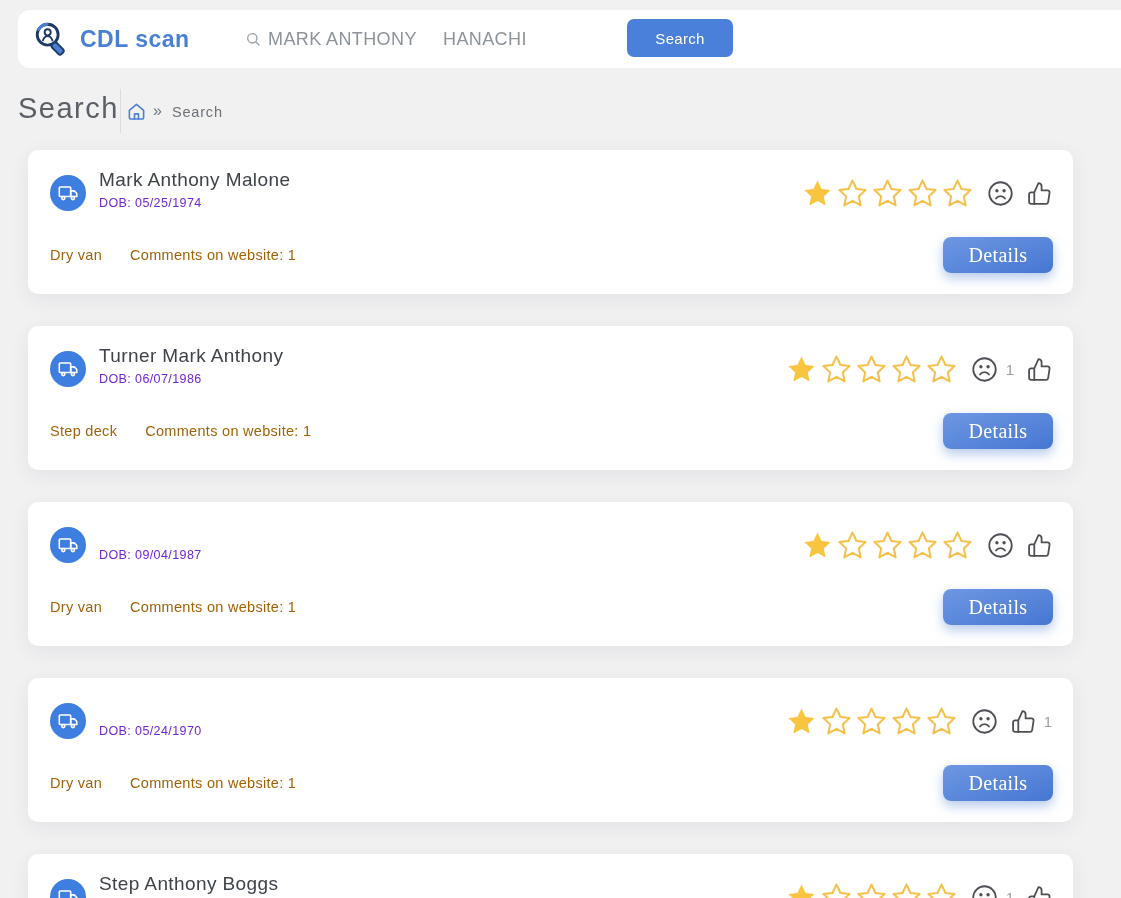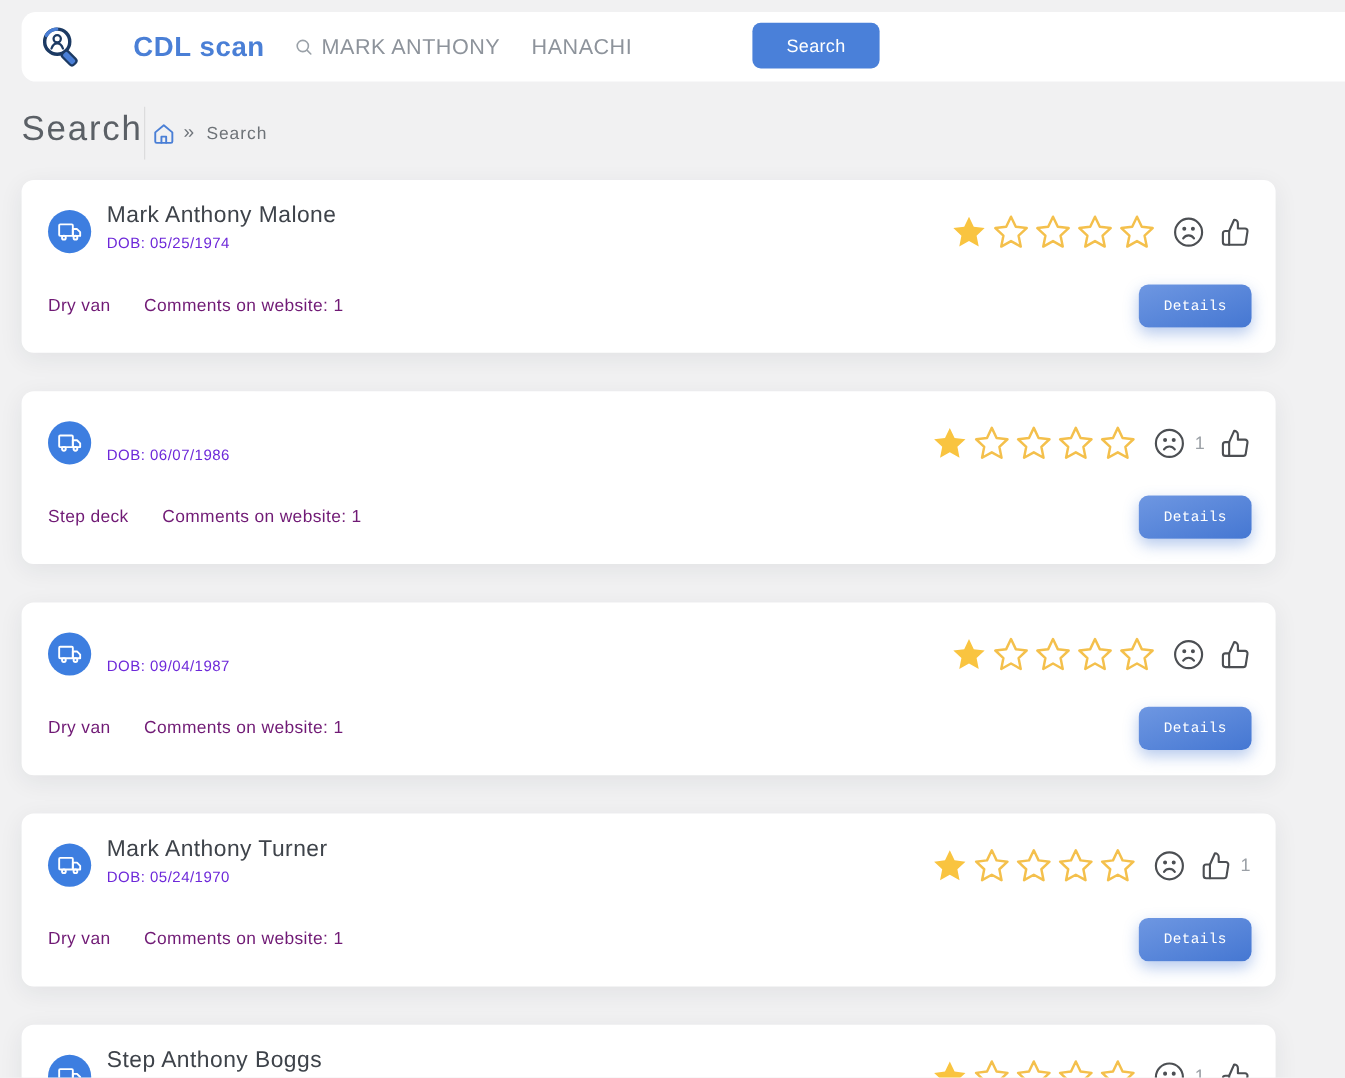--- a/index.html
+++ b/index.html
@@ -9,21 +9,21 @@
     background:#f1f1f2;
     font-family:"Liberation Sans", sans-serif;
     color:#3e434a;
   }
   
   .header {
     position:absolute; left:18px; top:10px; right:-16px; height:58px;
     background:#ffffff; border-radius:12px;
   }
   .logo { position:absolute; left:14px; top:9px; height:40px; display:flex; align-items:center; gap:10px; cursor:pointer; }
-  .brand { font-size:23px; font-weight:700; color:#4a7fd6; letter-spacing:0.5px;margin-left:31px; }
+  .brand { font-size:23px; font-weight:700; color:#4a7fd6; letter-spacing:0.5px; }
   .search-icon { position:absolute; left:227px; top:21px; width:16px; height:16px; }
   .inp {
     position:absolute; top:17px; height:24px; border:none; outline:none; background:transparent;
     font-family:"Liberation Sans", sans-serif; font-size:18px; color:#8d939b; letter-spacing:0.4px;
   }
   .inp1 { left:250px; width:160px; }
   .inp2 { left:425px; width:150px; }
   .search-btn {
     position:absolute; left:609px; top:9px; width:106px; height:38px;
     border:none; border-radius:7px; background:#4a80d9; color:#fff;
@@ -33,43 +33,43 @@
   .page-title {
     position:absolute; left:18px; top:92px; font-size:29px; font-weight:500;
     color:#5b6066; letter-spacing:1.5px;
   }
   .vdiv { position:absolute; left:120px; top:89px; width:1px; height:44px; background:#dcdcdd; }
   .home { position:absolute; left:127px; top:102px; width:19px; height:19px; cursor:pointer; }
   .bc-sep { position:absolute; left:153px; top:102px; font-size:16px; color:#6f747a; }
   .bc-cur { position:absolute; left:172px; top:104px; font-size:14.5px; color:#6d7277; letter-spacing:0.8px; }
   
   .card {
-    position:absolute; left:18px; width:1045px; height:144px;
+    position:absolute; left:28px; width:1045px; height:144px;
     background:#fff; border-radius:10px;
     box-shadow:0 5px 20px rgba(30,40,60,0.07);
   }
   .avatar {
     position:absolute; left:22px; top:25px; width:36px; height:36px; border-radius:50%;
     background:#3d7ee0; display:flex; align-items:center; justify-content:center;
   }
   .name { position:absolute; left:71px; top:19px; font-size:19px; font-weight:500; color:#3e434a; letter-spacing:0.4px; }
   .dob  { position:absolute; left:71px; top:46px; font-size:12.5px; color:#6d28d9; letter-spacing:0.4px; }
   .rating { position:absolute; right:21px; top:26px; height:34px; display:flex; align-items:center; }
   .stars { display:flex; align-items:center; gap:2px; margin-right:13px; cursor:pointer; }
   .iconbtn { display:flex; align-items:center; cursor:pointer; }
   .like { margin-left:13px; }
   .count { font-size:15px; color:#9ba0a6; margin-left:8px; }
   .count:empty { display:none; }
-  .meta { position:absolute; left:22px; top:97px; display:flex; gap:28px; font-size:14.5px; color:#701a75; letter-spacing:0.3px; }
+  .meta { position:absolute; left:22px; top:97px; display:flex; gap:28px; font-size:14.5px; color:#a16207; letter-spacing:0.3px; }
   .details {
-    position:absolute; right:20px; top:87px; width:94px; height:36px;
+    position:absolute; right:20px; top:87px; width:110px; height:36px;
     border:none; border-radius:8px; cursor:pointer;
     background:linear-gradient(160deg,#6e97e2,#4577d2);
     box-shadow:0 5px 12px rgba(70,120,210,0.40);
-    color:#fff; font-family:Liberation Mono, monospace; font-size:12px; letter-spacing:0.3px;
+    color:#fff; font-family:Liberation Serif, serif; font-size:20px; letter-spacing:0.3px;
   }
 </style>
 </head>
 <body>
 
 <div class="header">
   <div class="logo">
     <svg width="38" height="38" viewBox="0 0 40 40">
       <circle cx="16.5" cy="15.5" r="11" fill="#ffffff" stroke="#1c3a63" stroke-width="3"></circle>
       <path d="M7 10 A11 11 0 0 1 16 4.5" fill="none" stroke="#4a7fd6" stroke-width="3" stroke-linecap="round"></path>
@@ -157,20 +157,21 @@
 
   <div class="card" style="top: 326px;">
     <div class="avatar">
       <svg width="21" height="21" viewBox="0 0 24 24" fill="none" stroke="#ffffff" stroke-width="1.8" stroke-linejoin="round">
         <rect x="1.5" y="4.5" width="13" height="11" rx="1"></rect>
         <path d="M14.5 9h4l3 3v3.5h-7z"></path>
         <circle cx="6" cy="17.2" r="1.8"></circle>
           <circle cx="17" cy="17.2" r="1.8"></circle>
       </svg>
     </div>
+    <div class="name">Turner Mark Anthony</div>
     <div class="dob">DOB: 06/07/1986</div>
     <div class="rating">
       <span class="stars">
           <svg width="33" height="33" viewBox="0 0 24 24">
             <path d="M12 2.6l2.9 6.1 6.6.8-4.9 4.6 1.3 6.6-5.9-3.3-5.9 3.3 1.3-6.6-4.9-4.6 6.6-.8z" fill="#f9c440"></path>
           </svg>
           <svg width="33" height="33" viewBox="0 0 24 24">
             <path d="M12 2.6l2.9 6.1 6.6.8-4.9 4.6 1.3 6.6-5.9-3.3-5.9 3.3 1.3-6.6-4.9-4.6 6.6-.8z" fill="#ffffff" stroke="#f4c04c" stroke-width="1.5" stroke-linejoin="round"></path>
           </svg>
           <svg width="33" height="33" viewBox="0 0 24 24">
@@ -261,21 +262,20 @@
 
   <div class="card" style="top: 678px;">
     <div class="avatar">
       <svg width="21" height="21" viewBox="0 0 24 24" fill="none" stroke="#ffffff" stroke-width="1.8" stroke-linejoin="round">
         <rect x="1.5" y="4.5" width="13" height="11" rx="1"></rect>
         <path d="M14.5 9h4l3 3v3.5h-7z"></path>
         <circle cx="6" cy="17.2" r="1.8"></circle>
           <circle cx="17" cy="17.2" r="1.8"></circle>
       </svg>
     </div>
-    <div class="name">Mark Anthony Turner</div>
     <div class="dob">DOB: 05/24/1970</div>
     <div class="rating">
       <span class="stars">
           <svg width="33" height="33" viewBox="0 0 24 24">
             <path d="M12 2.6l2.9 6.1 6.6.8-4.9 4.6 1.3 6.6-5.9-3.3-5.9 3.3 1.3-6.6-4.9-4.6 6.6-.8z" fill="#f9c440"></path>
           </svg>
           <svg width="33" height="33" viewBox="0 0 24 24">
             <path d="M12 2.6l2.9 6.1 6.6.8-4.9 4.6 1.3 6.6-5.9-3.3-5.9 3.3 1.3-6.6-4.9-4.6 6.6-.8z" fill="#ffffff" stroke="#f4c04c" stroke-width="1.5" stroke-linejoin="round"></path>
           </svg>
           <svg width="33" height="33" viewBox="0 0 24 24">

